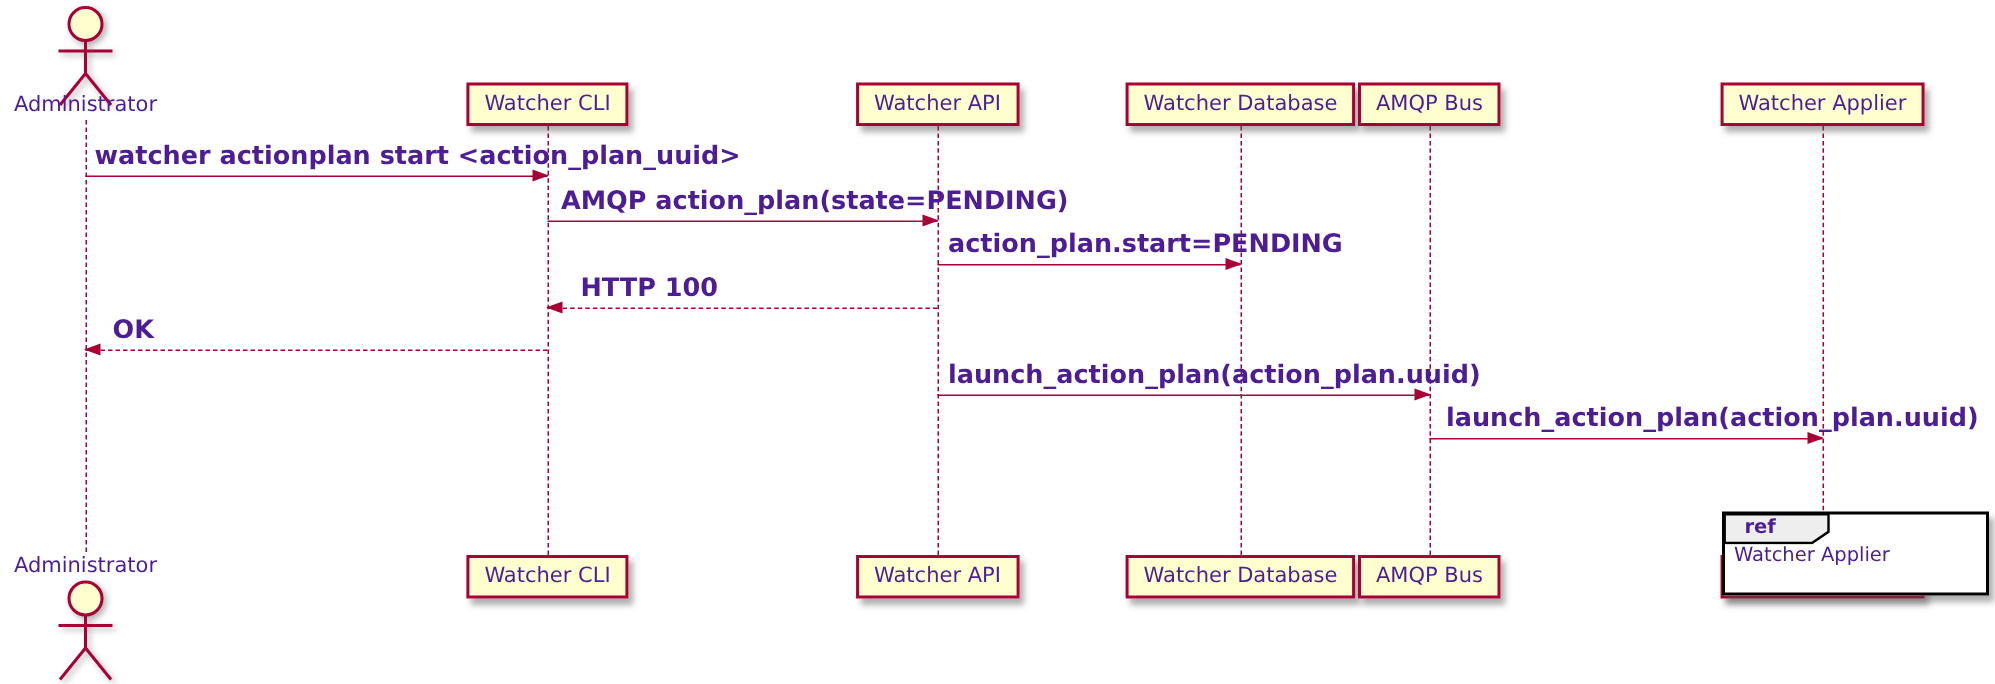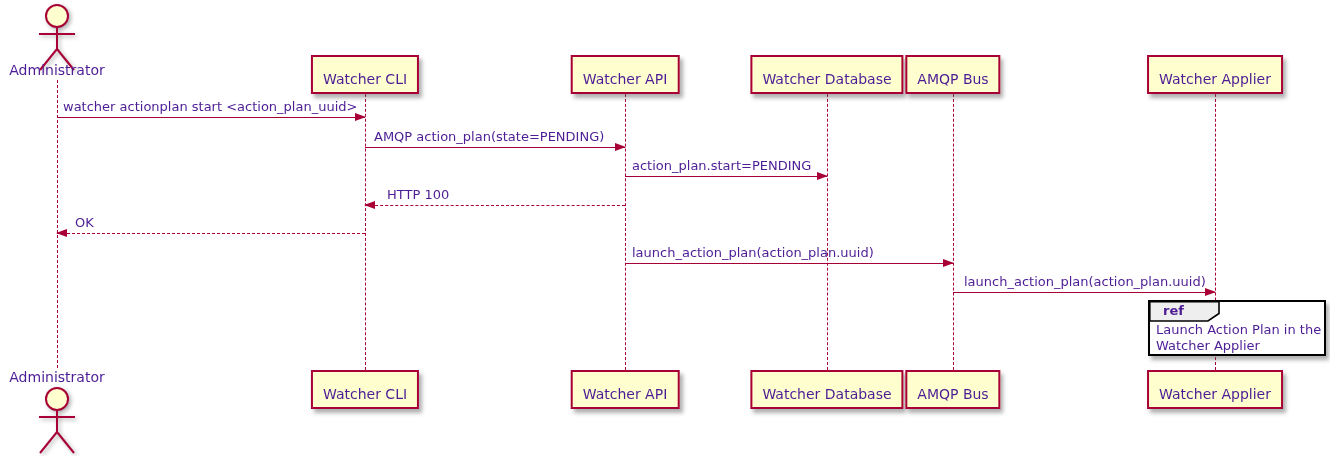--- a/index.html
+++ b/index.html
@@ -16,21 +16,21 @@
     position: absolute;
     width: 0;
     border-left: 1px dashed #A80036;
   }
   .pbox {
     position: absolute;
     transform: translateX(-50%);
     background: #FEFECE;
     border: 2px solid #A80036;
     box-shadow: 3px 4px 4px rgba(80,80,80,0.45);
-    padding: 14px 10px 5px 10px;
+    padding: 4px 10px 5px 10px;
     font-size: 14px;
     white-space: nowrap;
     z-index: 3;
   }
   .actor-label {
     position: absolute;
     transform: translateX(-50%);
     font-size: 14px;
     white-space: nowrap;
     z-index: 3;
@@ -45,21 +45,22 @@
     position: absolute;
     left: 0; right: 0; top: 0;
     height: 0;
     border-top: 1px solid #A80036;
   }
   .message.dashed .msg-line { border-top-style: dashed; }
   .msg-label {
     position: absolute;
     bottom: 3px;
     white-space: nowrap;
-    font-size: 13px;
+    font-size: 17px;
+    font-weight: bold;
   }
   .arrow-right {
     position: absolute;
     right: -1px; top: -4px;
     width: 0; height: 0;
     border-left: 11px solid #A80036;
     border-top: 4.5px solid transparent;
     border-bottom: 4.5px solid transparent;
   }
   .arrow-left {
@@ -69,20 +70,21 @@
     border-right: 11px solid #A80036;
     border-top: 4.5px solid transparent;
     border-bottom: 4.5px solid transparent;
   }
   .ref-box {
     position: absolute;
     background: #ffffff;
     border: 2px solid #000000;
     box-shadow: 3px 4px 4px rgba(80,80,80,0.45);
     z-index: 4;
+    margin-top: 41px;
   }
   .ref-header-shape { position: absolute; left: -1px; top: -1px; }
   .ref-keyword {
     position: absolute;
     left: 13px; top: 1px;
     font-size: 13px;
     font-weight: bold;
     z-index: 5;
   }
   .ref-text {
@@ -161,21 +163,20 @@
     <div class="msg-label" style="left:11px">launch_action_plan(action_plan.uuid)</div>
     <div class="arrow-right"></div>
   </div>
 
   <div class="ref-box" style="left:1148px;top:300px;width:174px;height:52px">
     <svg class="ref-header-shape" width="72" height="21" viewBox="0 0 72 21">
       <path d="M0.8,0.8 H70 V12.5 L59,20 H0.8 Z" fill="#EEEEEE" stroke="#000000" stroke-width="1.6"></path>
     </svg>
     <div class="ref-keyword">ref</div>
     <div class="ref-text">
-      <div>Launch Action Plan in the</div>
       <div>Watcher Applier</div>
     </div>
   </div>
 
   <div class="pbox" style="left:365px;top:370px">Watcher CLI</div>
   <div class="pbox" style="left:625px;top:370px">Watcher API</div>
   <div class="pbox" style="left:827px;top:370px">Watcher Database</div>
   <div class="pbox" style="left:953px;top:370px">AMQP Bus</div>
   <div class="pbox" style="left:1215px;top:370px">Watcher Applier</div>
 

